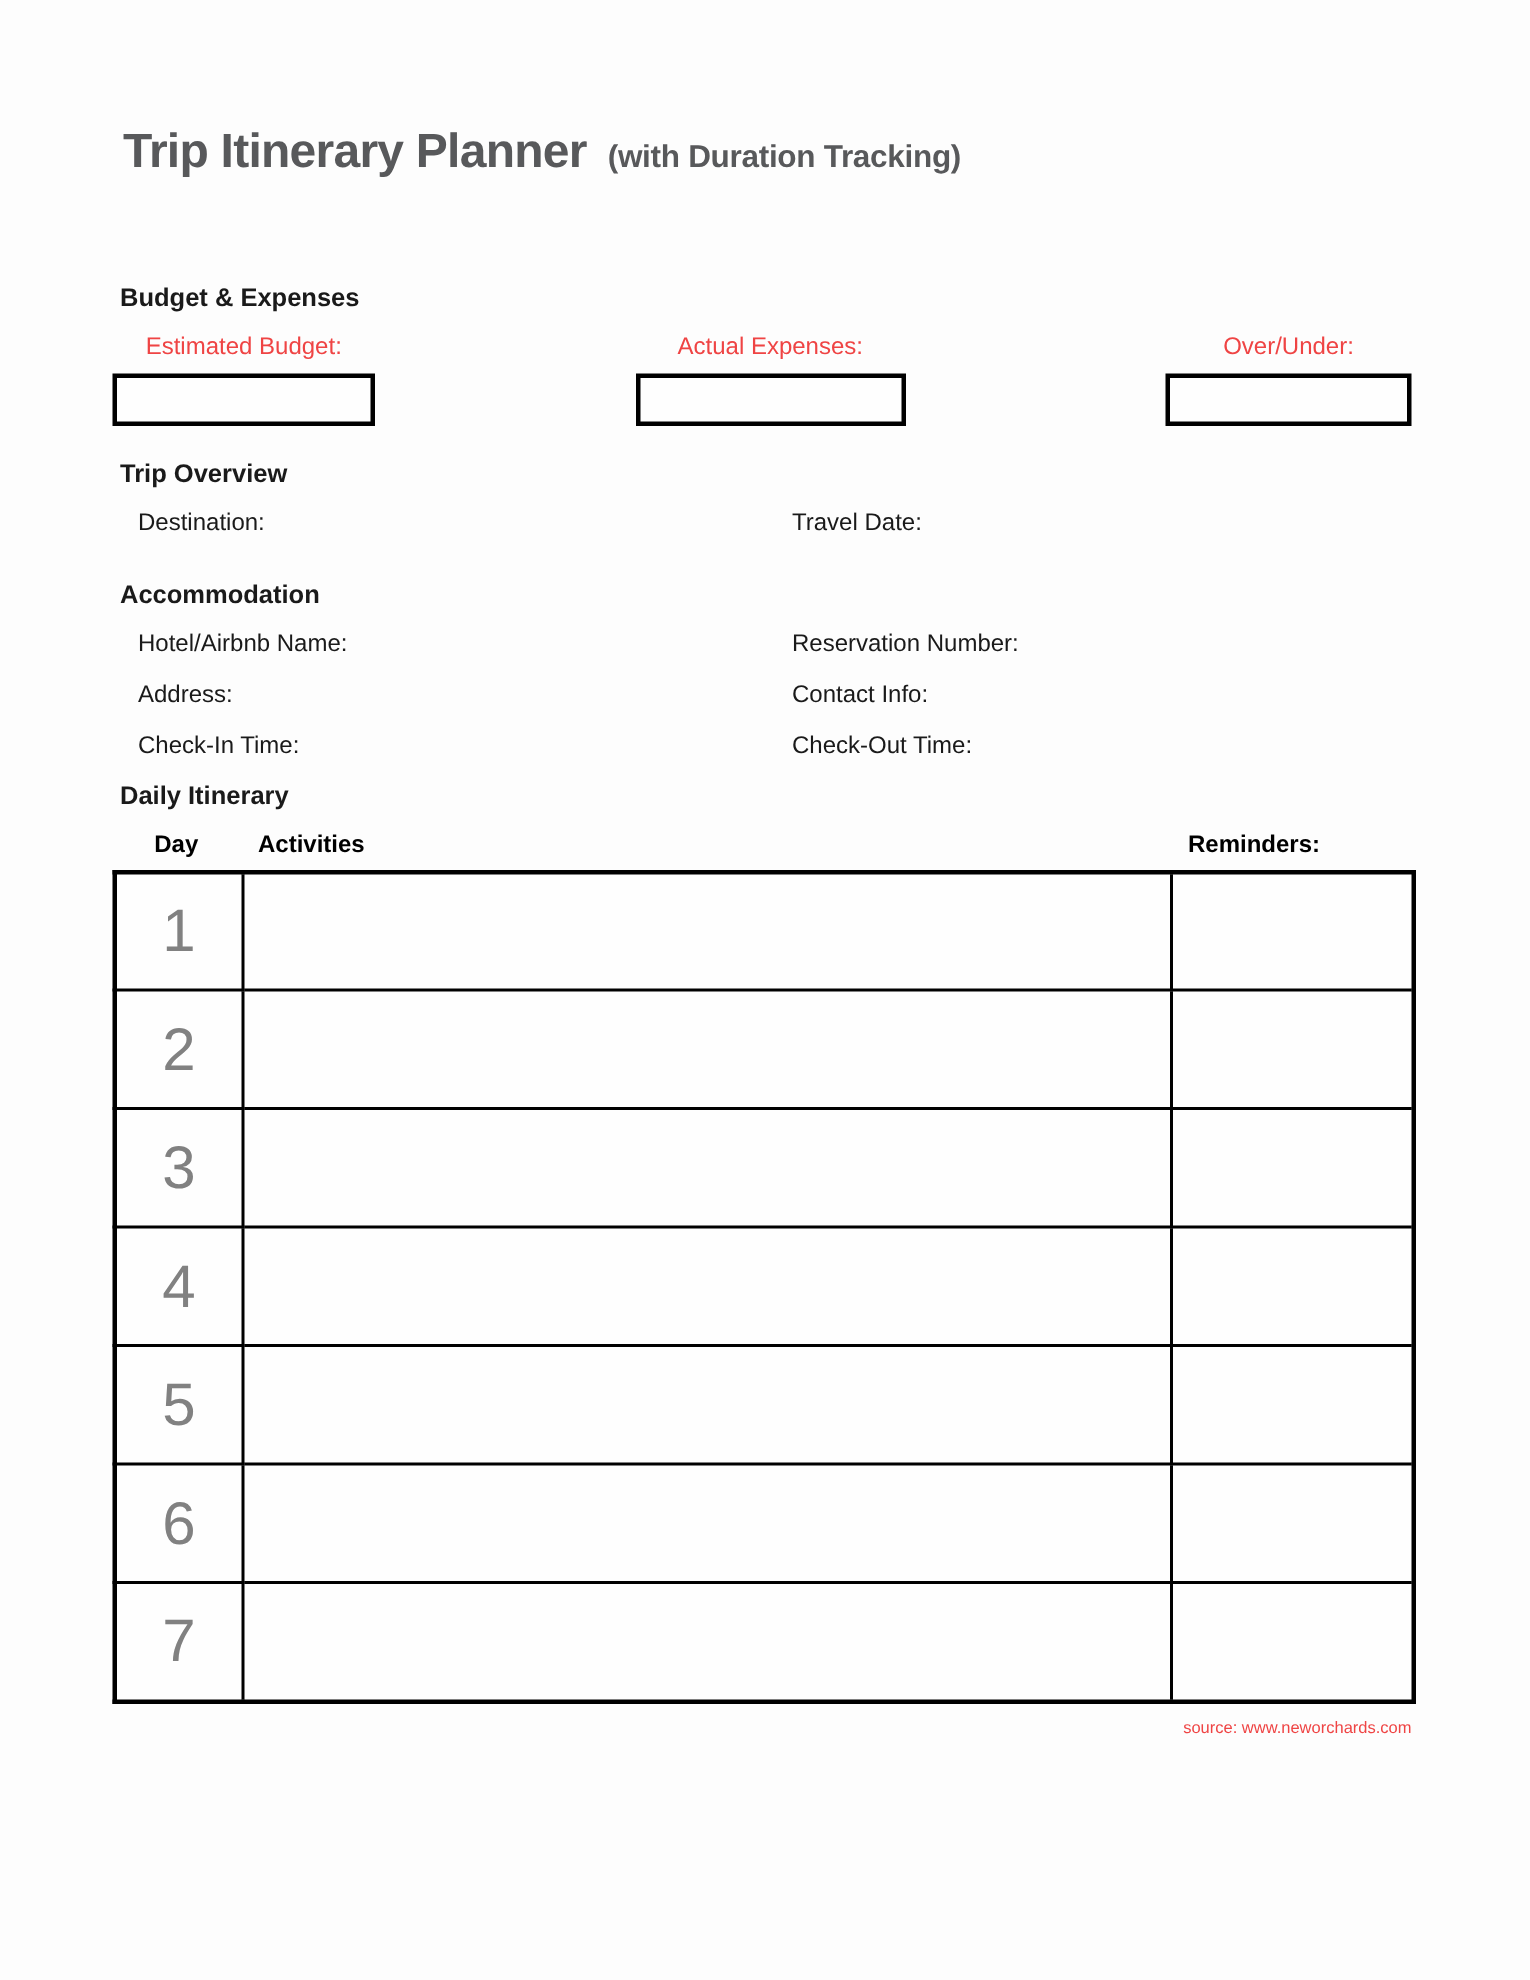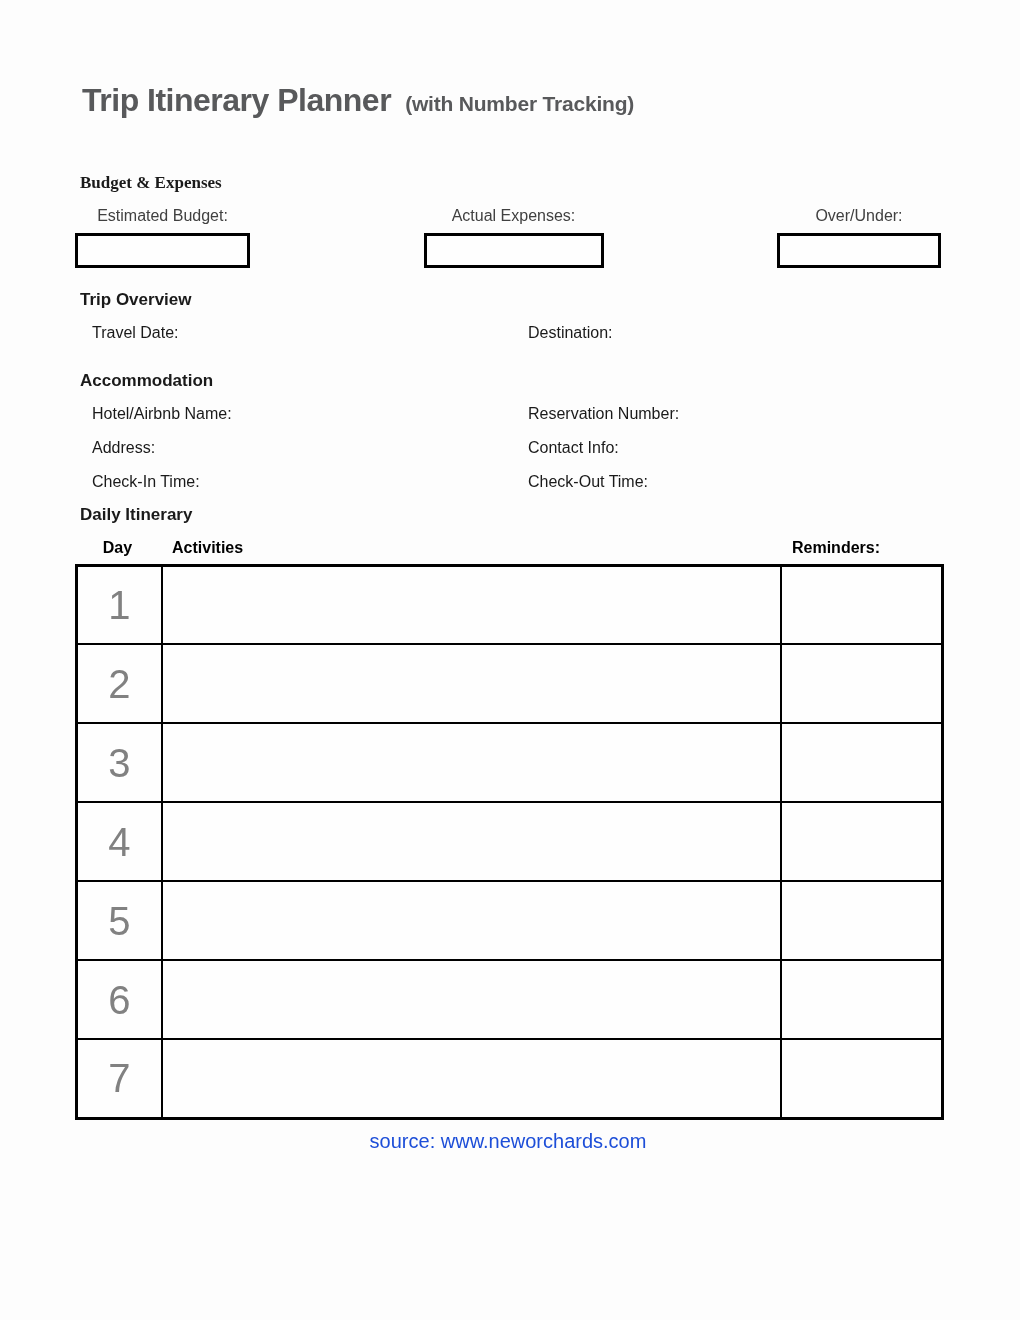--- a/index.html
+++ b/index.html
@@ -32,38 +32,38 @@
   }
 
   
   .section-heading {
     font-size: 17px;
     font-weight: bold;
     color: #1a1a1a;
     line-height: 1;
     padding-left: 5px;
   }
-  .h-budget   { margin-top: 56px; font-family: Liberation Serif, serif; }
+  .h-budget   { margin-top: 72px; }
   .h-overview { margin-top: 23px; }
   .h-accom    { margin-top: 31px; }
   .h-daily    { margin-top: 16px; }
 
   
   .budget-row {
     display: flex;
     justify-content: space-between;
     margin-top: 17px;
     width: 866px;
   }
   .budget-field { display: flex; flex-direction: column; }
   .budget-field .field-label {
     font-size: 16px;
     line-height: 1;
     text-align: center;
-    color: #404040;
+    color: #ef4444;
   }
   .budget-box {
     margin-top: 9px;
     height: 35px;
     border: 3px solid #000;
     background: #fefefe;
   }
   .bf-1 { width: 175px; }
   .bf-2 { width: 180px; }
   .bf-3 { width: 164px; }
@@ -117,35 +117,35 @@
     color: #818181;
     line-height: 1;
   }
   td.cell-activities { width: 619px; }
   td.cell-reminders  { width: 162px; }
 
   
   .footer-source {
     margin-top: 11px;
     width: 866px;
-    text-align: center;
-    font-size: 20px;
-    color: #1d4ed8;
+    text-align: right;
+    font-size: 11px;
+    color: #ef4444;
     line-height: 1;
   }
 </style>
 </head>
 <body>
 
 <div class="page">
   <div class="content">
 
     <h1 class="doc-title">
       <span>Trip Itinerary Planner</span>
-      <span class="subtitle">&nbsp;</span><span class="subtitle">(with Number Tracking)</span>
+      <span class="subtitle">&nbsp;</span><span class="subtitle">(with Duration Tracking)</span>
     </h1>
 
     <div class="section-heading h-budget">Budget &amp; Expenses</div>
 
     <div class="budget-row">
       <div class="budget-field bf-1">
         <div class="field-label">Estimated Budget:</div>
         <div class="budget-box"></div>
       </div>
       <div class="budget-field bf-2">
@@ -154,22 +154,22 @@
       </div>
       <div class="budget-field bf-3">
         <div class="field-label">Over/Under:</div>
         <div class="budget-box"></div>
       </div>
     </div>
 
     <div class="section-heading h-overview">Trip Overview</div>
 
     <div class="field-grid">
+      <div class="field-label">Destination:</div>
       <div class="field-label">Travel Date:</div>
-      <div class="field-label">Destination:</div>
     </div>
 
     <div class="section-heading h-accom">Accommodation</div>
 
     <div class="field-grid">
       <div class="field-label">Hotel/Airbnb Name:</div>
       <div class="field-label">Reservation Number:</div>
       <div class="field-label">Address:</div>
       <div class="field-label">Contact Info:</div>
       <div class="field-label">Check-In Time:</div>

